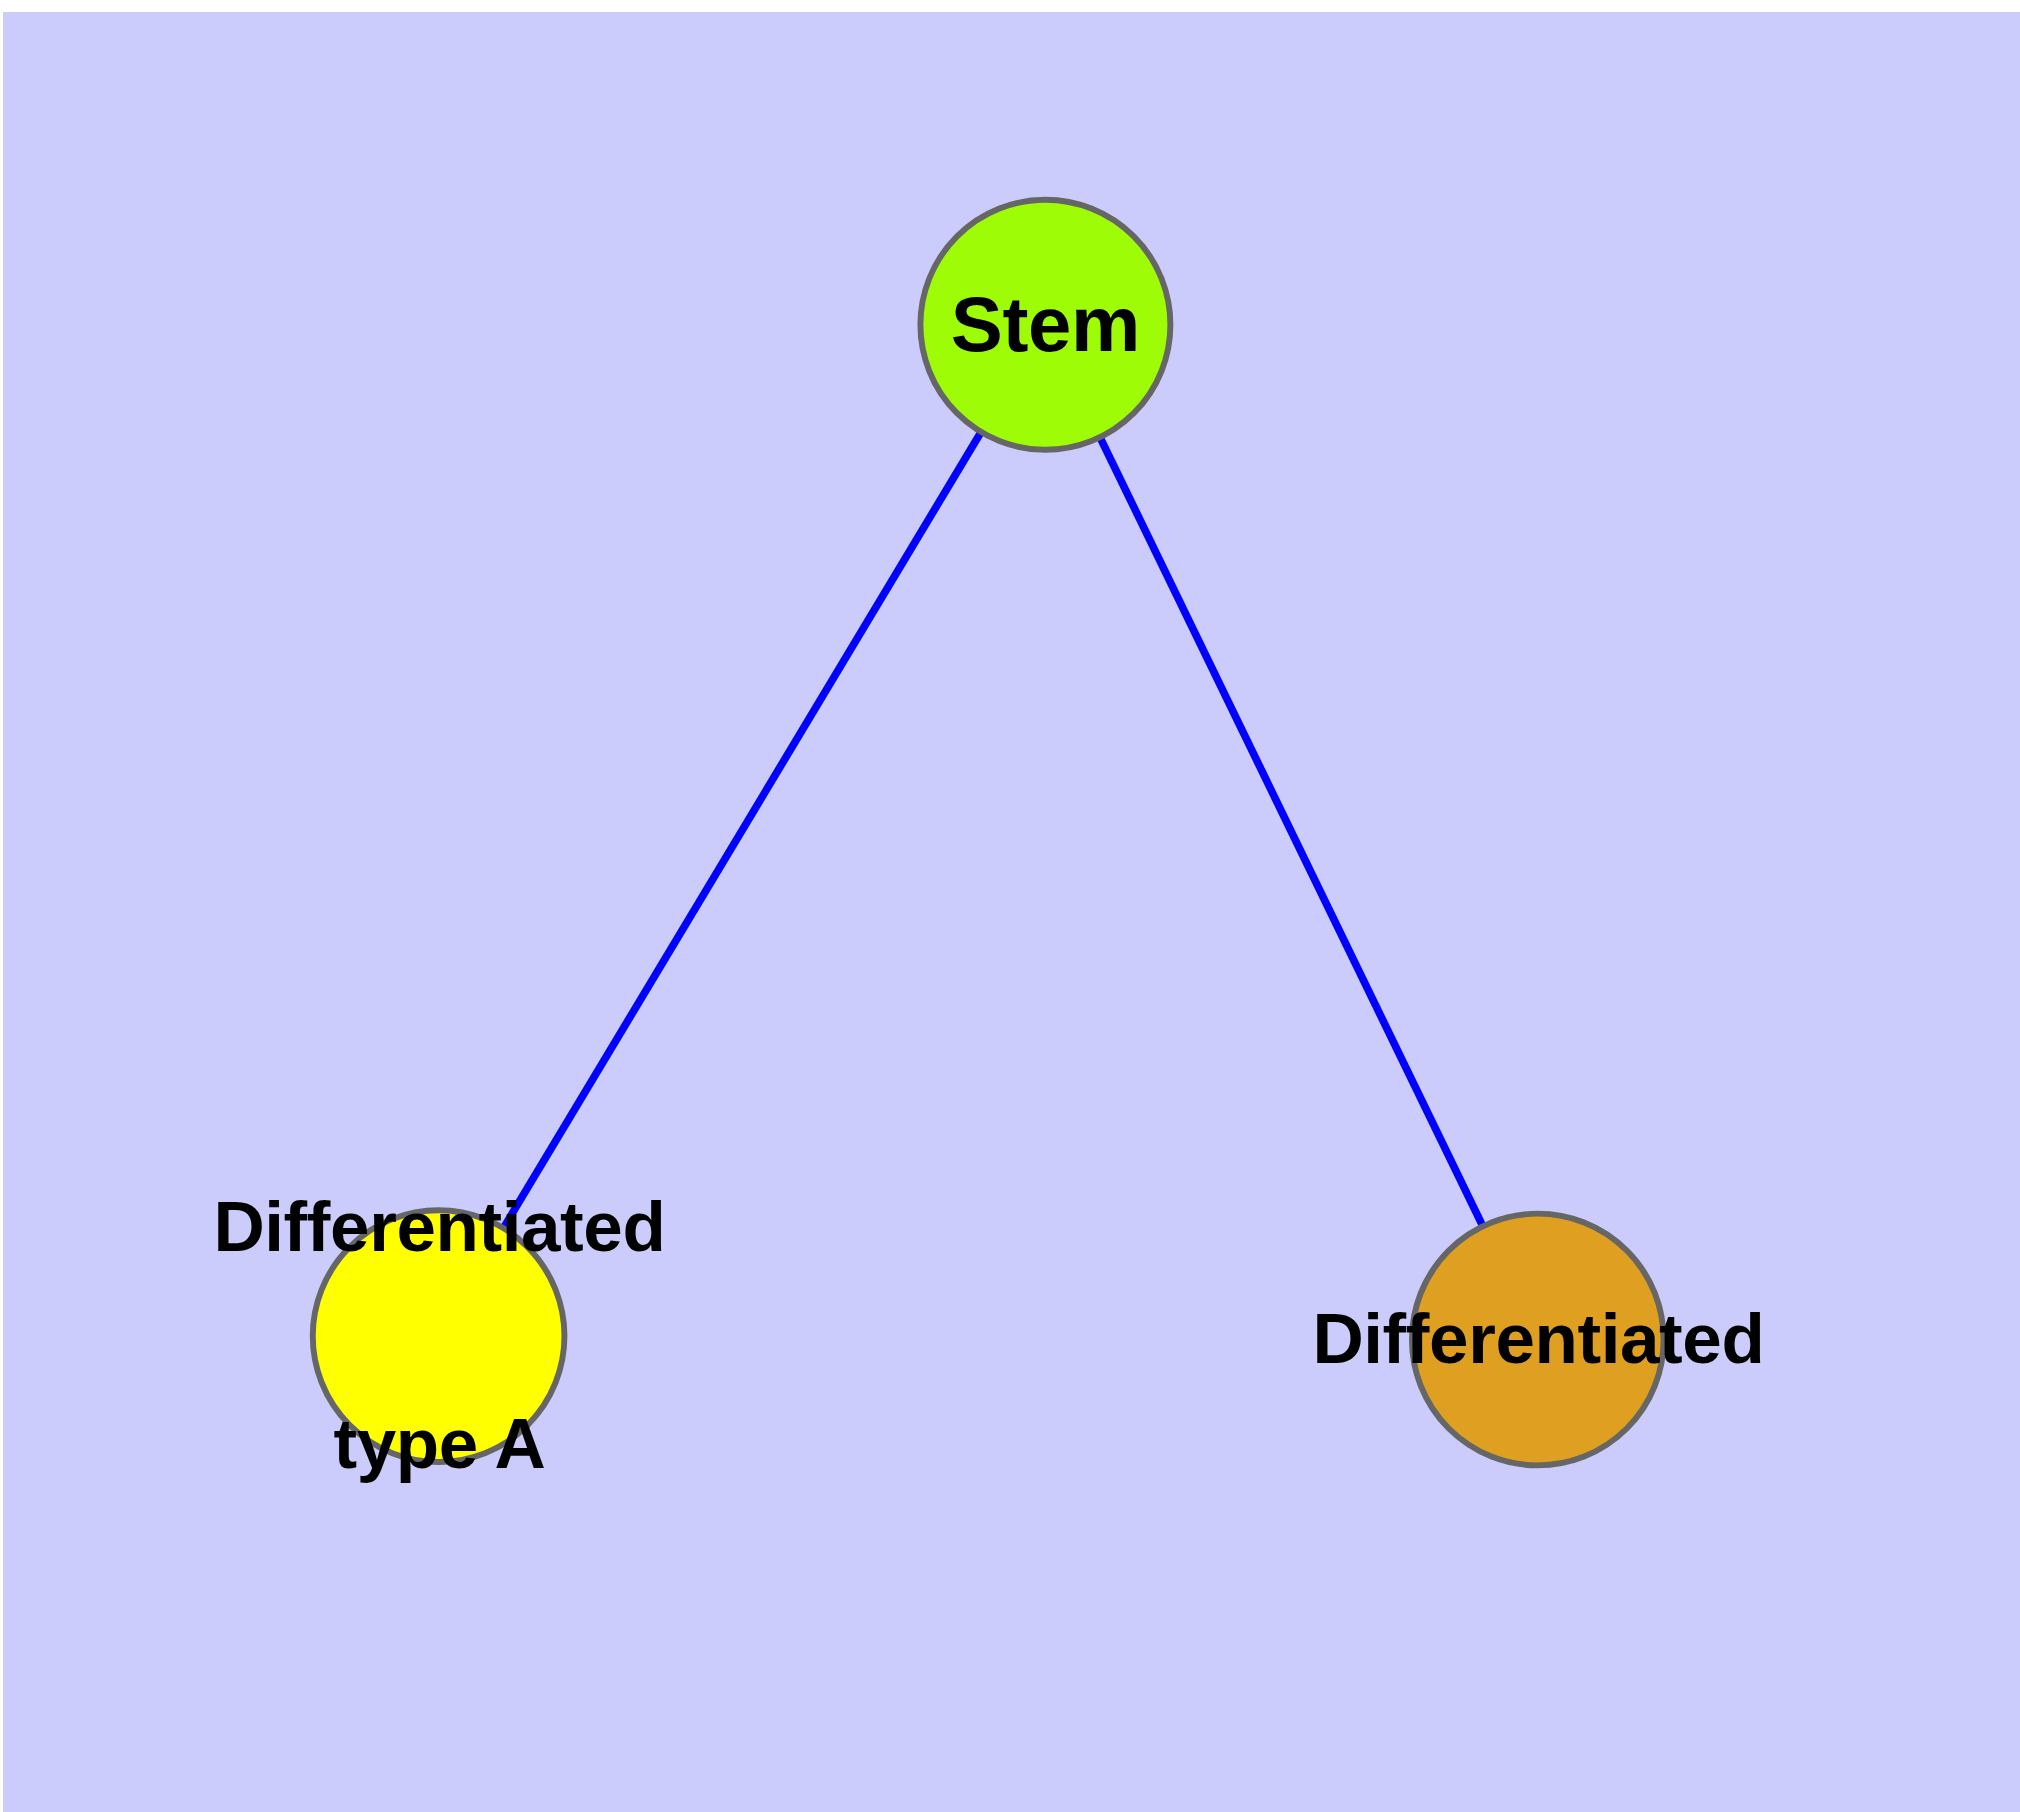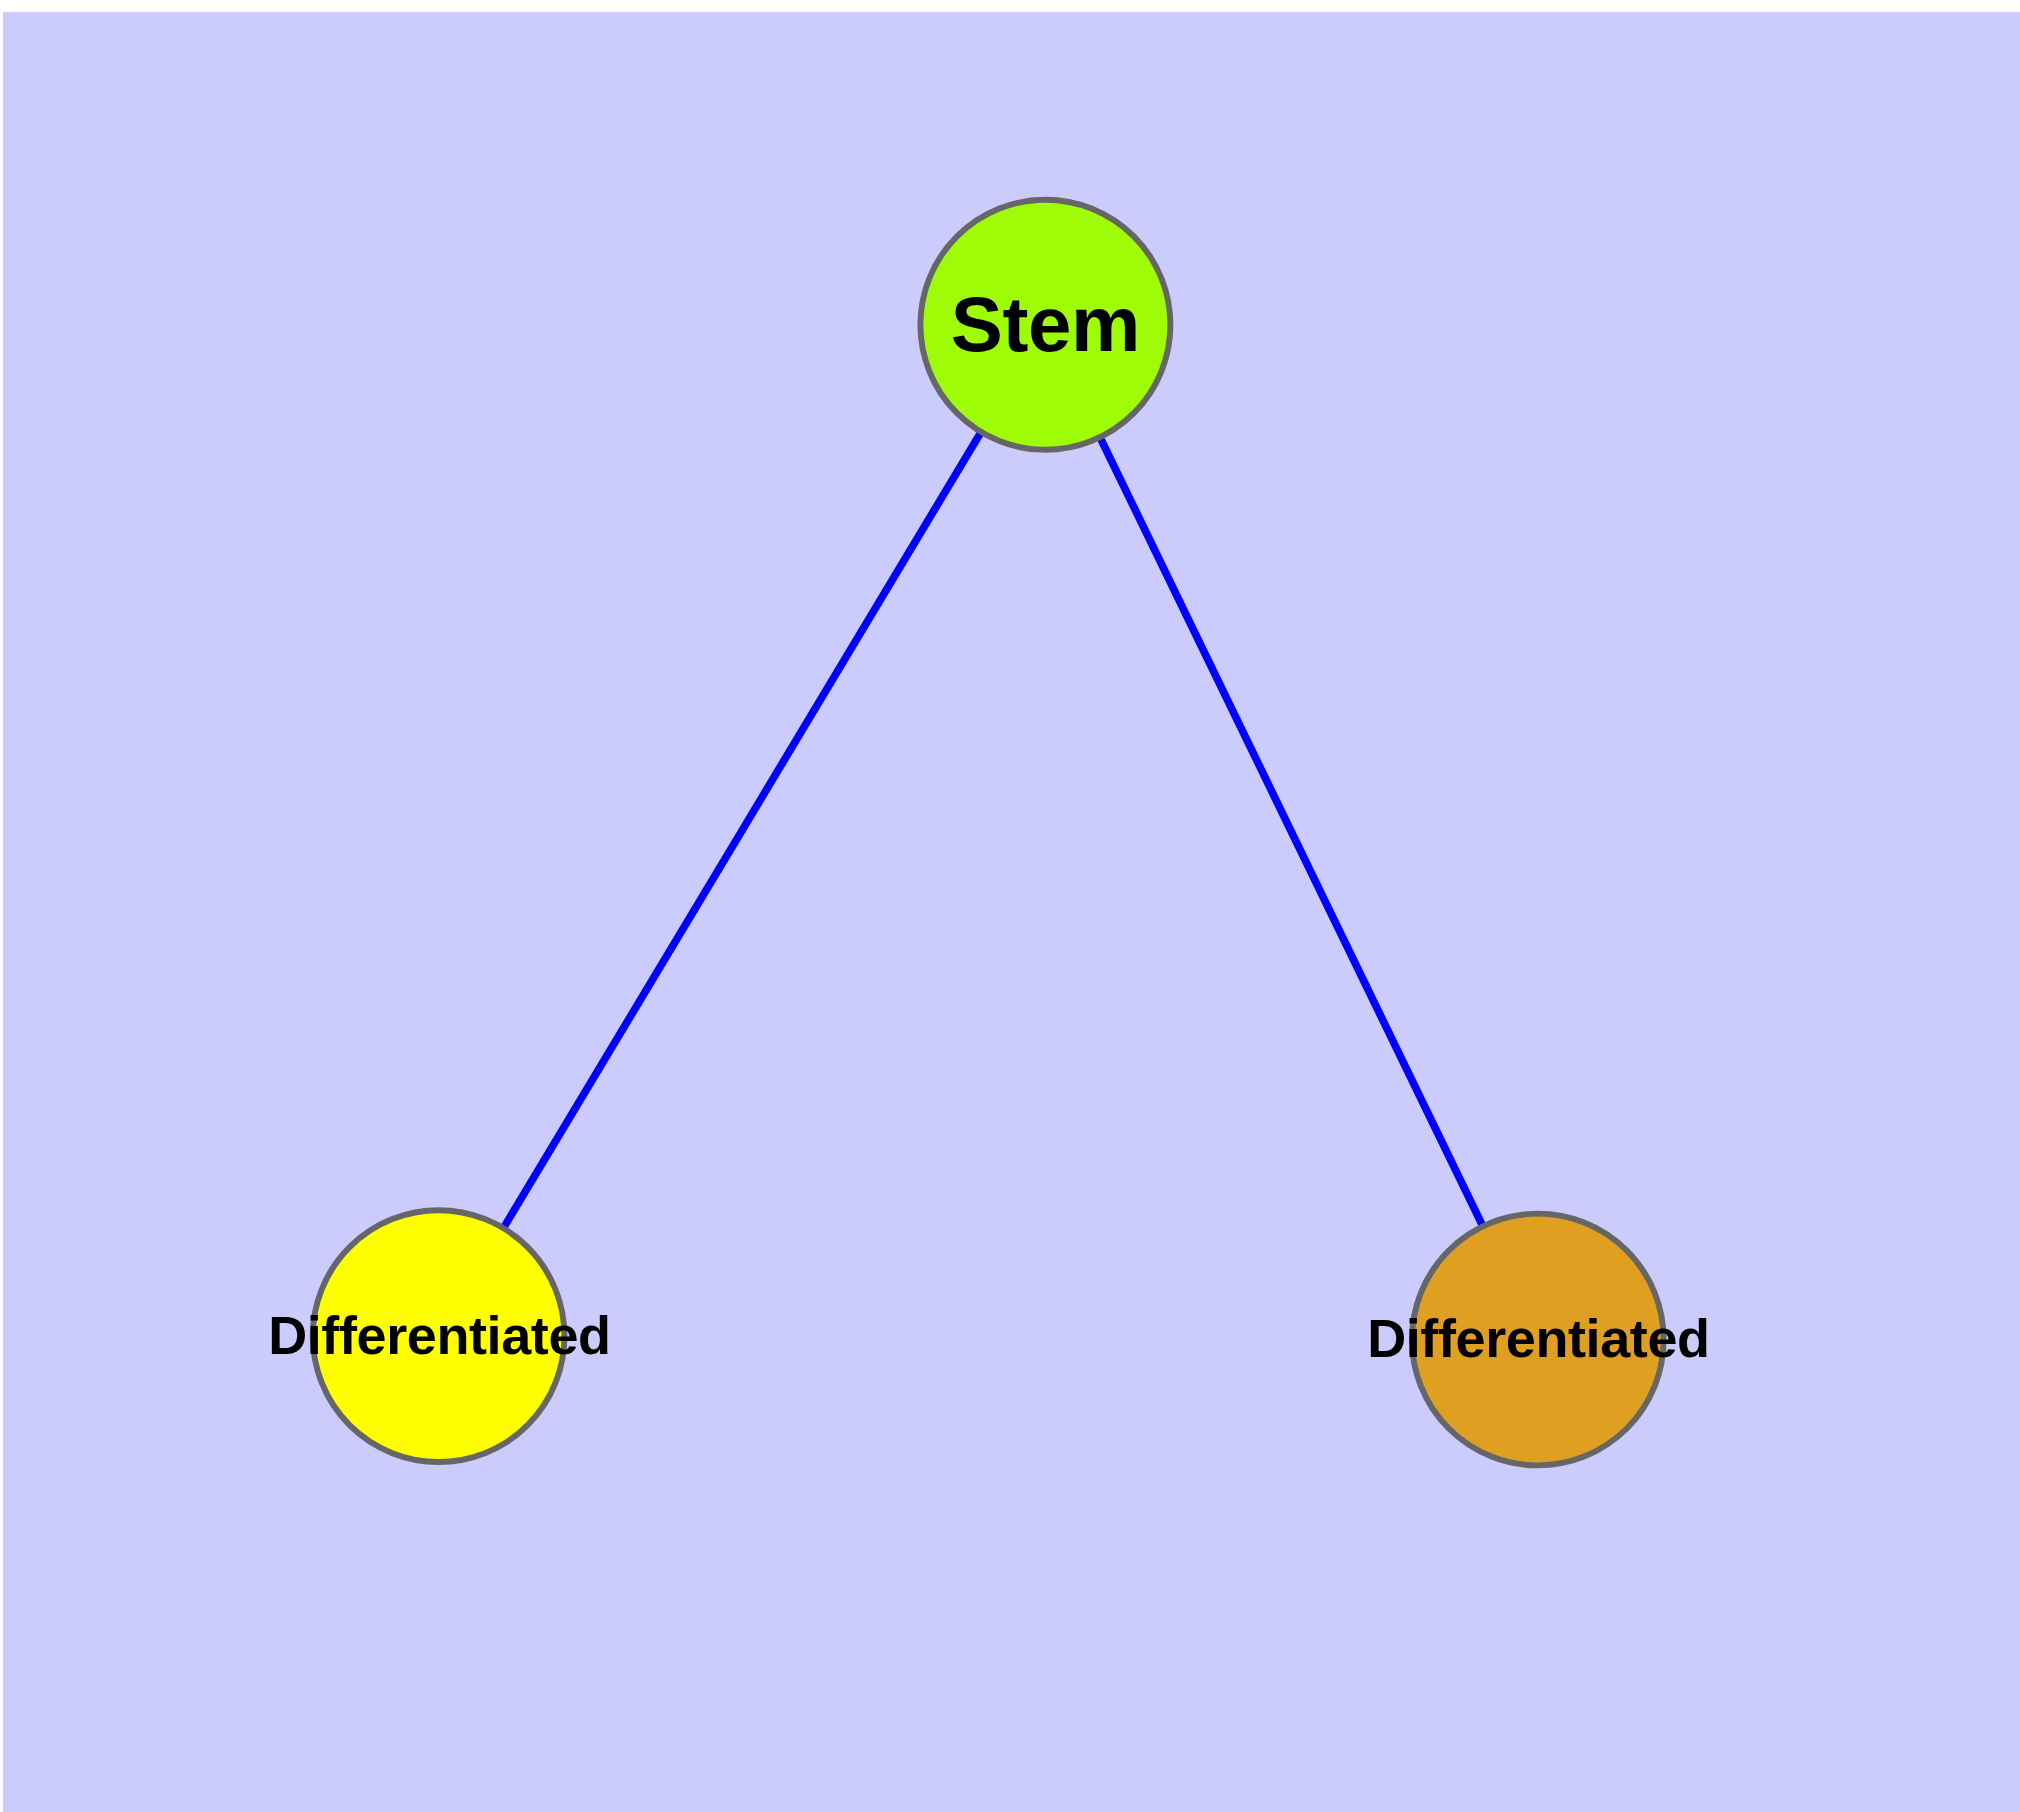--- a/index.html
+++ b/index.html
@@ -41,21 +41,21 @@
     line-height: 1.02;
     white-space: pre;
     letter-spacing: -0.4px;
     pointer-events: none;
     transform: translate(-50%, -50%);
   }
   .node-label.root {
     font-size: 78px;
   }
   .node-label.leaf {
-    font-size: 54px;
+    font-size: 71px;
   }
 </style>
 </head>
 <body>
 
 <div id="stage">
   <div id="canvas">
 
     <svg id="graph-svg" viewBox="0 0 2380 2134" preserveAspectRatio="none">
       <g id="edges-layer">
@@ -68,20 +68,21 @@
           <circle cx="1811" cy="1566" r="148.5" fill="#dfa022" stroke="#666666" stroke-width="7"></circle>
         </g>
     </svg>
 
     <div class="node-label root" id="label-stem" style="left: 1042px; top: 313px; color: rgb(0, 0, 0);">
       <div>Stem</div>
     </div>
 
     <div class="node-label leaf" id="label-diff-a" style="left: 436px; top: 1324px; color: rgb(0, 0, 0);">
       <div>Differentiated</div>
+      <div>type A</div>
     </div>
 
     <div class="node-label leaf" id="label-diff-b" style="left: 1535px; top: 1327px; color: rgb(0, 0, 0);">
       <div>Differentiated</div>
     </div>
 
   </div>
 </div>
 
 

